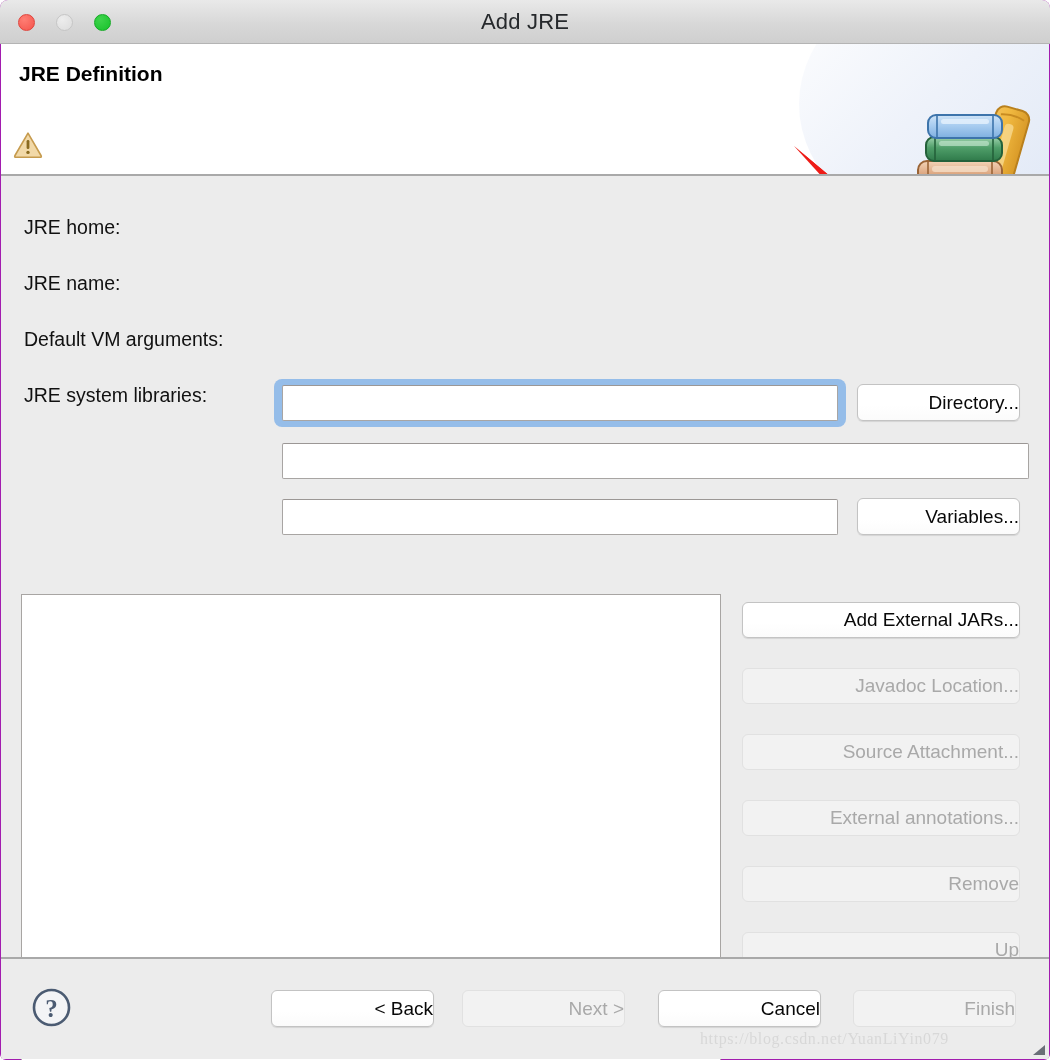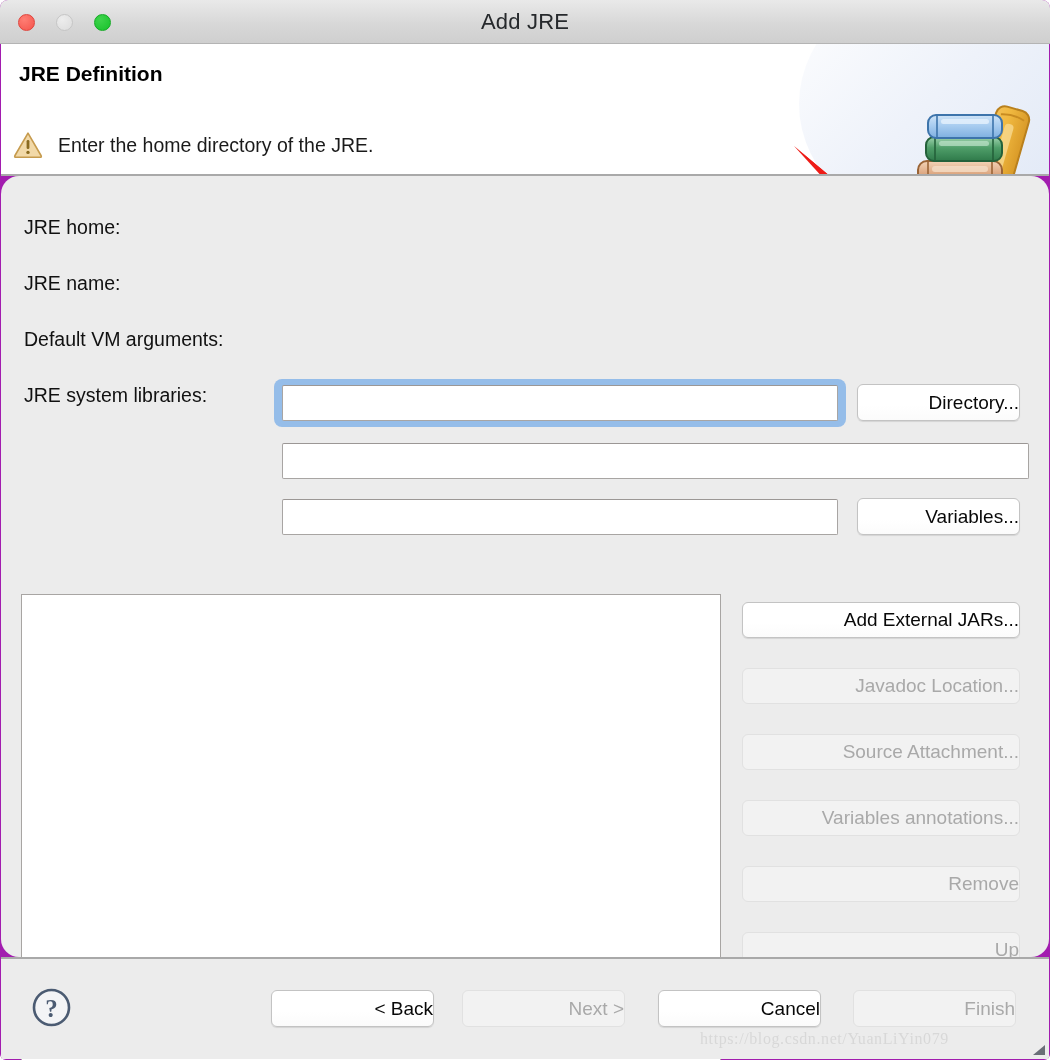--- a/index.html
+++ b/index.html
@@ -110,21 +110,20 @@
   }
 
   
   #content {
     position: absolute;
     left: 1px; top: 176px;
     width: 1048px;
     height: 781px;
     background: #ececec;
     box-sizing: border-box;
-    border-radius: 18px;
   }
   .form-label {
     position: absolute;
     font-size: 19.5px;
     color: #111111;
     white-space: nowrap;
   }
   .text-input {
     position: absolute;
     background: #ffffff;
@@ -249,21 +248,20 @@
     <div id="header-wash"></div>
 
     <div id="header-title">JRE Definition</div>
 
     <svg id="warn-icon" viewBox="0 0 30 28">
       <path d="M15 2.2 L28 24.5 Q29 26.3 27 26.3 L3 26.3 Q1 26.3 2 24.5 Z" fill="#f2d9a8" stroke="#c69b4e" stroke-width="1.6" stroke-linejoin="round"></path>
       <rect x="13.6" y="9" width="2.8" height="9" rx="1.3" fill="#8a6a20"></rect>
       <circle cx="15" cy="21.4" r="1.7" fill="#8a6a20"></circle>
     </svg>
 
-    <div id="header-msg">Enter the home directory of the JRE.</div>
 
     <svg id="books-icon" viewBox="0 0 126 106">
       <defs>
         <linearGradient id="gBlue" x1="0" y1="0" x2="0" y2="1">
           <stop offset="0%" stop-color="#cfe4f7"></stop>
             <stop offset="45%" stop-color="#a9cdf0"></stop>
           <stop offset="100%" stop-color="#7fb0e0"></stop>
         </linearGradient>
         <linearGradient id="gGreen" x1="0" y1="0" x2="0" y2="1">
           <stop offset="0%" stop-color="#9ed2ad"></stop>
@@ -328,21 +326,21 @@
 
     <div class="form-label" style="left:23px; top:208px;">JRE system libraries:</div>
     <div id="libs-list"></div>
 
     <button class="btn enabled" id="btn-directory">Directory...</button>
     <button class="btn enabled" id="btn-variables">Variables...</button>
 
     <button class="btn enabled side-btn" id="btn-add-jars">Add External JARs...</button>
     <button class="btn disabled side-btn" id="btn-javadoc">Javadoc Location...</button>
     <button class="btn disabled side-btn" id="btn-source">Source Attachment...</button>
-    <button class="btn disabled side-btn" id="btn-extannot">Variables annotations...</button>
+    <button class="btn disabled side-btn" id="btn-extannot">External annotations...</button>
     <button class="btn disabled side-btn" id="btn-remove">Remove</button>
     <button class="btn disabled side-btn" id="btn-up">Up</button>
     <button class="btn disabled side-btn" id="btn-down">Down</button>
 
   </div>
 
   <div id="footer"></div>
 
   <svg id="help-icon" viewBox="0 0 41 41">
     <circle cx="20.5" cy="20.5" r="17.5" fill="#f3f4f6" stroke="#4b5b72" stroke-width="2.6"></circle>

